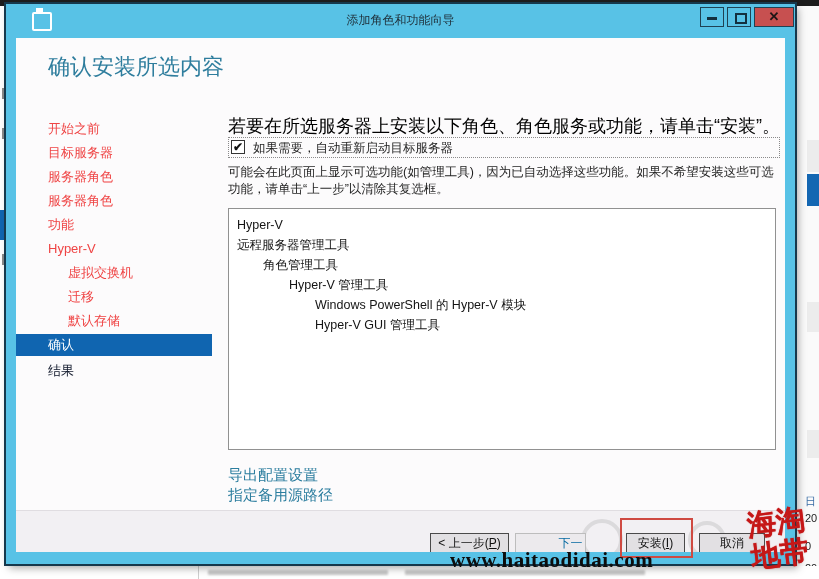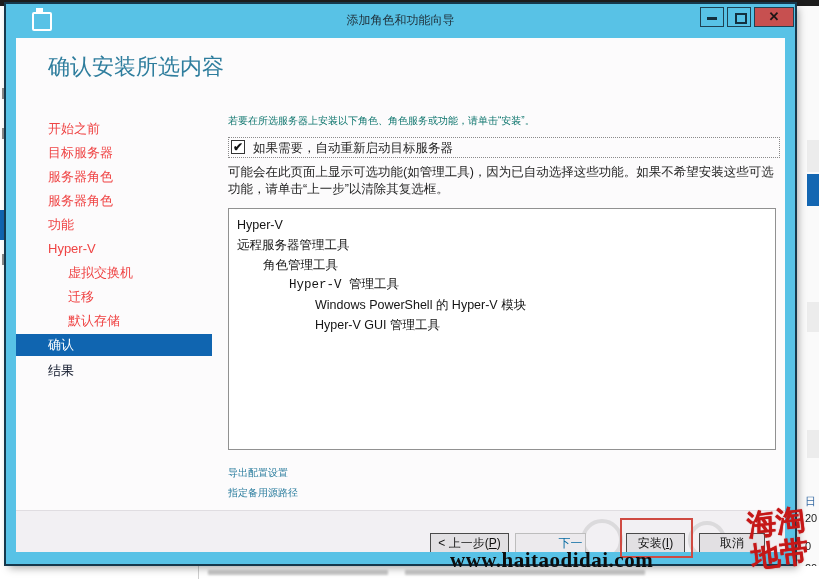--- a/index.html
+++ b/index.html
@@ -45,36 +45,36 @@
   .target .srv{font-size:11px;margin-top:2px;}
 
   
   .side-item{position:absolute;left:0;width:196px;height:22px;line-height:22px;
           padding-left:32px;box-sizing:border-box;font-size:13px;color:#ef4444;cursor:pointer;}
   .side-item.indent{padding-left:52px;}
   .side-item.selected{background:#1065b0;color:#ffffff;width:196px;}
   .side-item.disabled{color:#0f172a;cursor:default;}
 
   
-  .intro{position:absolute;left:212px;top:76px;width:560px;font-size:10px;color:#0f766e;}
+  .intro{position:absolute;left:212px;top:76px;width:560px;font-size:18px;color:#000000;}
   .chkbox-row{position:absolute;left:212px;top:99px;width:552px;height:21px;
           border:1px dotted #8a8a8a;box-sizing:border-box;}
   .chk{position:absolute;left:2px;top:2px;width:14px;height:14px;background:#ffffff;
           border:1px solid #333333;box-sizing:border-box;text-align:center;line-height:12px;
           font-size:12px;color:#111111;font-weight:700;}
   .chk-label{position:absolute;left:24px;top:2px;font-size:12.5px;color:#1f1f1f;}
   .note{position:absolute;left:212px;top:126px;width:556px;font-size:12.5px;line-height:17px;color:#1f1f1f;}
 
   .treebox{position:absolute;left:212px;top:170px;width:548px;height:242px;background:#ffffff;
           border:1px solid #919191;box-sizing:border-box;overflow:hidden;}
   .tree-item{height:20px;line-height:20px;font-size:12.5px;color:#141414;white-space:nowrap;}
   .treebox .pad{padding-top:6px;}
-  .lv0{padding-left:8px;} .lv1{padding-left:34px;} .lv2{padding-left:60px;font-family:Liberation Mono, monospace;} .lv3{padding-left:86px;}
-
-  .link{position:absolute;left:212px;font-size:10px;color:#2b7d9e;cursor:pointer;}
+  .lv0{padding-left:8px;} .lv1{padding-left:34px;} .lv2{padding-left:60px;} .lv3{padding-left:86px;}
+
+  .link{position:absolute;left:212px;font-size:15px;color:#2b7d9e;cursor:pointer;}
 
   
   .footer{position:absolute;left:0;top:472px;width:769px;height:42px;background:#f2f0f3;border-top:1px solid #e0dde1;}
   .btn{position:absolute;top:21px;height:21px;box-sizing:border-box;background:#e2e0e3;
           border:1px solid #4a4a4a;font-size:12px;color:#111111;text-align:center;line-height:18px;cursor:pointer;}
   .btn .key{text-decoration:underline;}
   .btn.disabled{border-color:#bdbdbd;color:#0369a1;background:#eceaed;cursor:default;padding-left:40px;}
   .btn.back{left:414px;width:79px;}
   .btn.next{left:499px;width:71px;}
   .btn.install{left:610px;width:59px;}

